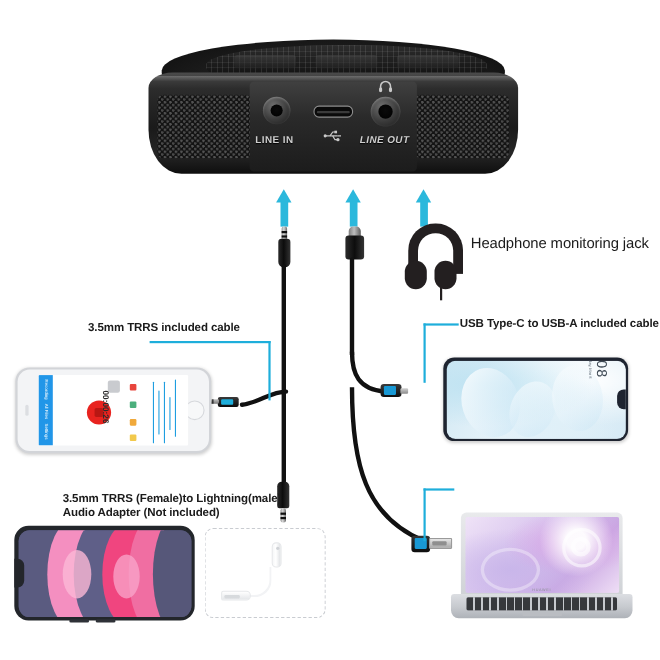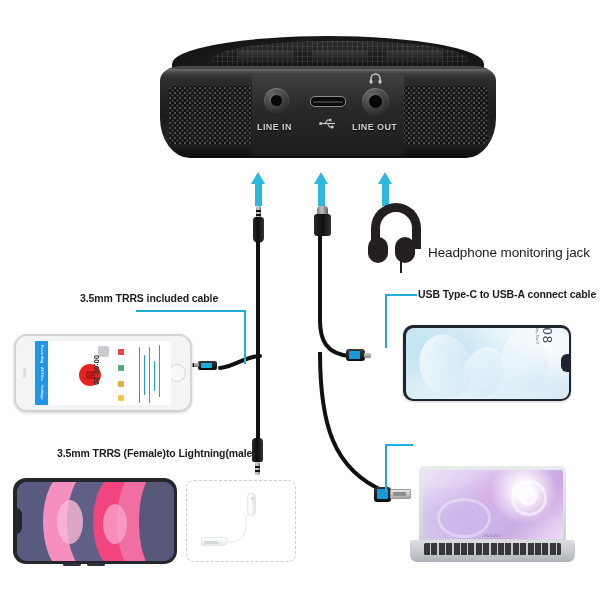--- a/index.html
+++ b/index.html
@@ -38,21 +38,21 @@
   }
   .uparrow .head {
     position: absolute; left: 0; top: 0;
     width: 0; height: 0;
     border-left: 7.5px solid transparent;
     border-right: 7.5px solid transparent;
     border-bottom: 12px solid #2bb8dc;
   }
 
   
-  #mic { position: absolute; left: 160px; top: 36px; width: 336px; height: 135px; text-align: center; }
+  #mic { position: absolute; left: 135px; top: 36px; width: 336px; height: 135px; text-align: center; }
   .mic-top {
     position: absolute; left: 12px; top: 0; width: 312px; height: 40px;
     background: radial-gradient(ellipse at 50% 120%, #3a3a3a 0%, #1d1d1d 55%, #0c0c0c 100%);
     border-radius: 50% 50% 14px 14px / 70% 70% 10px 10px;
   }
   .mic-grille {
     position: absolute; left: 40px; top: 5px; width: 256px; height: 26px;
     border-radius: 50% 50% 10px 10px / 75% 75% 8px 8px;
     background:
       repeating-linear-gradient(90deg, rgba(255,255,255,.10) 0 1px, transparent 1px 5px),
@@ -390,21 +390,21 @@
         <div class="jack jack-outer" style="left:110px; top:14px; width:27px; height:27px;">
           <div class="jack-inner" style="left:7px; top:7px; width:13px; height:13px;"></div>
         </div>
         <div class="port-icon" style="left:117px; top:-1px; font-size:10px;">
           <svg width="13" height="11" viewBox="0 0 13 11">
             <path d="M2 8 V5.5 A4.5 4.5 0 0 1 11 5.5 V8" stroke="#c9c9c9" stroke-width="1.4" fill="none"></path>
             <rect x="0.6" y="6.6" width="2.8" height="4.2" rx="1.3" fill="#c9c9c9"></rect>
             <rect x="9.6" y="6.6" width="2.8" height="4.2" rx="1.3" fill="#c9c9c9"></rect>
           </svg>
         </div>
-        <div class="port-text" style="left:100px; top:48px;">LINE OUT</div>
+        <div class="port-text" style="left:100px; top:48px;font-style:italic;">LINE OUT</div>
       </div>
     </div>
   </div>
 
   <div class="uparrow" style="left:251px; top:172px;">
     <div class="head"></div>
       <div class="shaft"></div>
   </div>
   <div class="uparrow" style="left:314px; top:172px;">
     <div class="head"></div>
@@ -468,34 +468,35 @@
     <div class="abs" style="left:16px; top:3px; width:21px; height:10px; background:linear-gradient(180deg,#e6e6e6,#a8a8a8); border-radius:1px; border:1px solid #9a9a9a;"></div>
     <div class="abs" style="left:19px; top:6px; width:13px; height:4px; background:#8e8e8e; border-radius:1px;"></div>
   </div>
 
   <div id="hp">
     <div class="band"></div>
     <div class="cup l"></div>
     <div class="cup r"></div>
     <div class="cord"></div>
   </div>
-  <div class="label big" style="left:428px; top:212px; width:165px;margin-top:32px;">Headphone monitoring jack</div>
+  <div class="label big" style="left:428px; top:212px; width:165px;">Headphone monitoring jack</div>
 
   <div class="leader v" style="left:385px; top:294px; height:54px;"></div>
   <div class="leader h" style="left:385px; top:294px; width:32px;"></div>
-  <div class="label" style="left:418px; top:288px;">USB Type-C to USB-A connect cable</div>
+  <div class="label" style="left:418px; top:288px;">USB Type-C to USB-A included cable</div>
 
   <div class="leader h" style="left:136px; top:310px; width:110px;"></div>
   <div class="leader v" style="left:244px; top:310px; height:54px;"></div>
   <div class="label" style="left:80px; top:292px;">3.5mm TRRS included cable</div>
 
   <div class="leader v" style="left:385px; top:444px; height:48px;"></div>
   <div class="leader h" style="left:385px; top:444px; width:28px;"></div>
 
   <div class="label" style="left:57px; top:447px;">3.5mm TRRS (Female)to Lightning(male)</div>
+  <div class="label" style="left:57px; top:460px;">Audio Adapter (Not included)</div>
 
   <div id="iphone">
     <div class="earpiece"></div>
     <div class="home-btn"></div>
     <div class="screen">
       <div class="rec-sidebar">
         <div class="tl" style="left:10px; top:4px;">Recording</div>
         <div class="tl" style="left:10px; top:26px;">All Files</div>
         <div class="tl" style="left:10px; top:44px;">Settings</div>
       </div>

